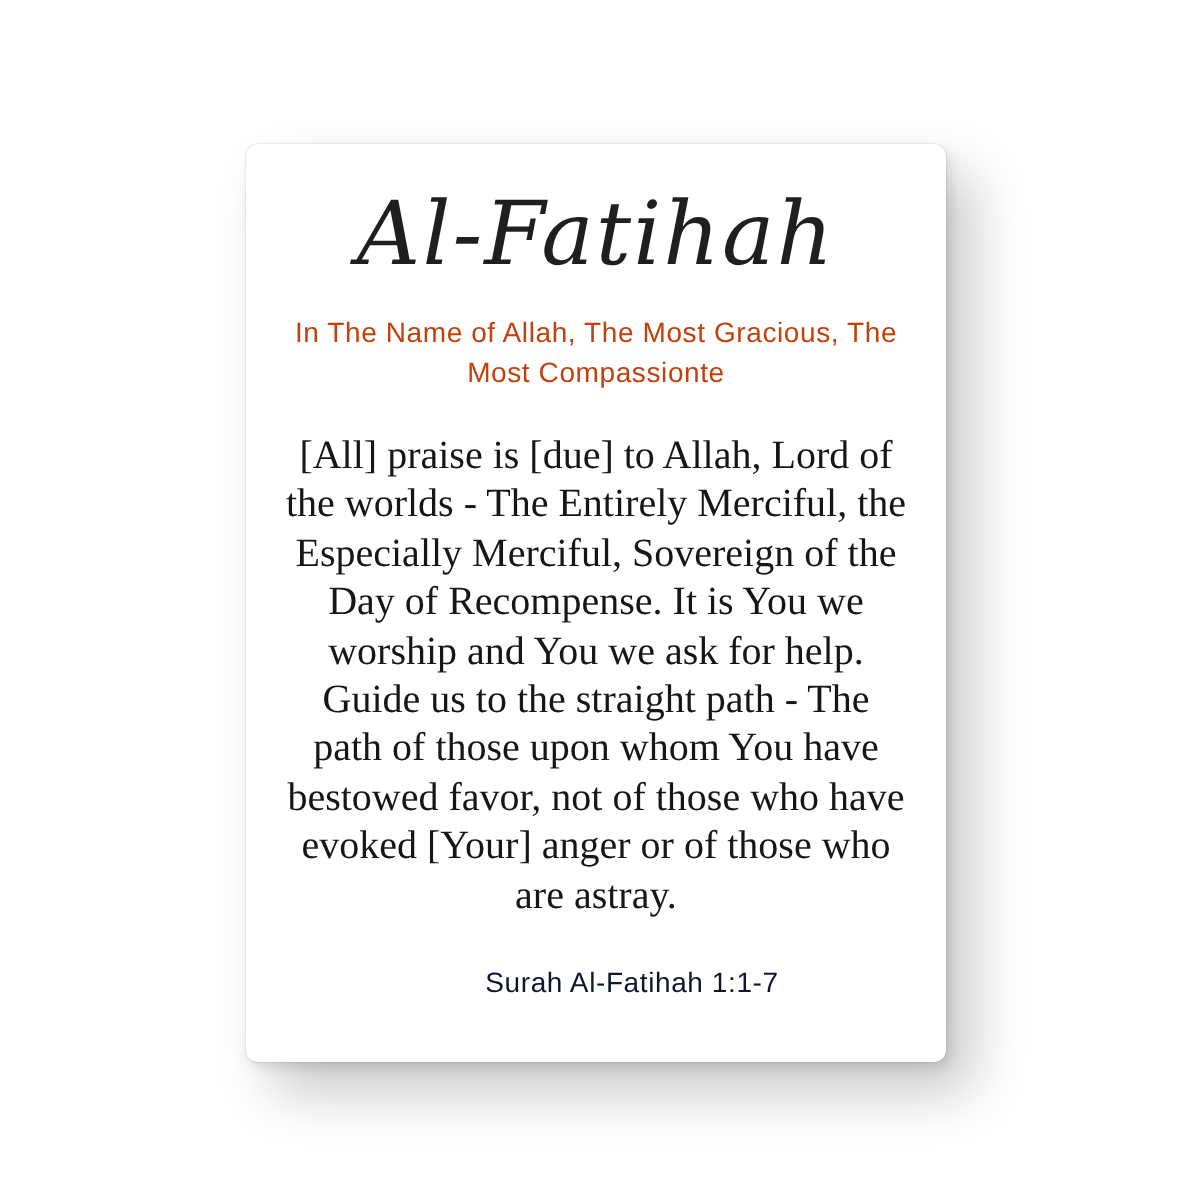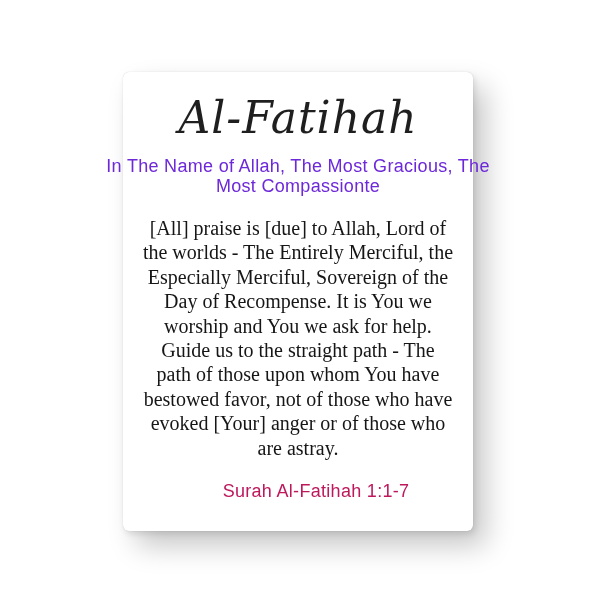--- a/index.html
+++ b/index.html
@@ -43,40 +43,40 @@
     font-style: italic;
     font-weight: normal;
     font-size: 44px;
     line-height: 60px;
     letter-spacing: 1px;
     color: #1f1f1f;
     white-space: nowrap;
   }
   .subtitle {
     margin-top: 8px;
-    font-size: 18px;
+    font-size: 14px;
     line-height: 20px;
     letter-spacing: 0.3px;
-    color: #6d28d9;
+    color: #c2410c;
     white-space: pre;
   }
   .body-text {
     margin-top: 20px;
     font-family: "Liberation Serif", serif;
     font-size: 20px;
     line-height: 24.4px;
     color: #161616;
     white-space: pre;
   }
   .reference {
     margin-top: 22px;
-    font-size: 18px;
+    font-size: 14px;
     line-height: 18px;
     letter-spacing: 0.3px;
-    color: #be185d;
+    color: #0f172a;
     white-space: nowrap;
     margin-left: 36px;
   }
 </style>
 </head>
 <body>
 
 <div class="stage">
   <div class="card">
     <div class="title">Al-Fatihah</div>

